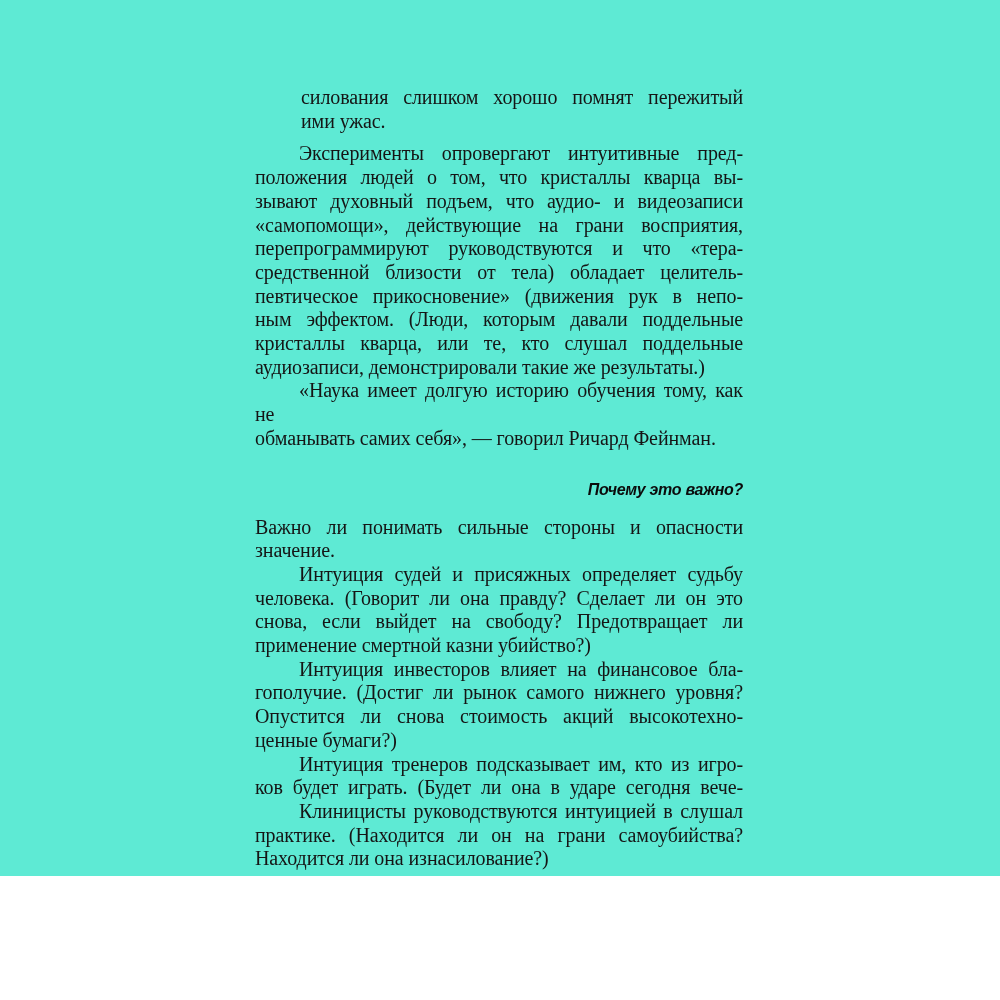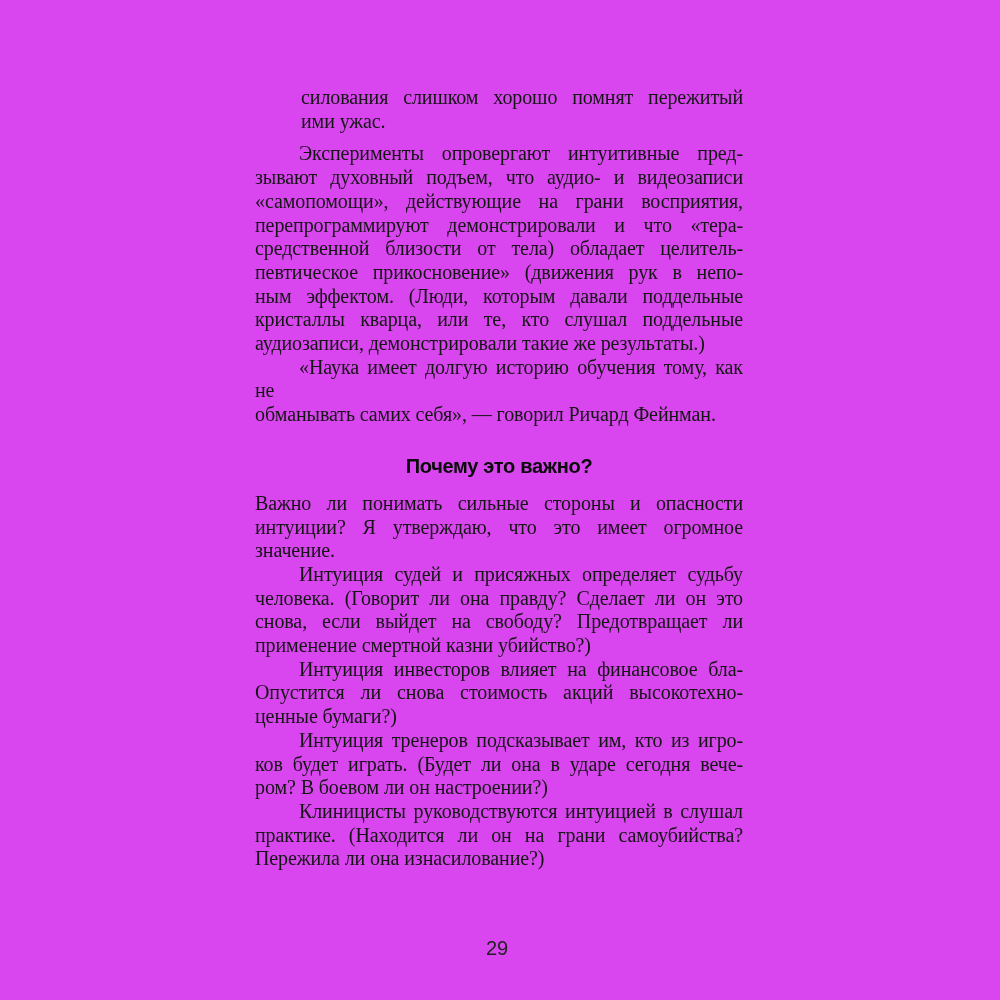--- a/index.html
+++ b/index.html
@@ -3,22 +3,22 @@
 <meta charset="utf-8">
 <style>
   html, body {
     margin: 0;
     padding: 0;
     background: #ffffff;
   }
   .page {
     position: relative;
     width: 1000px;
-    height: 1000px;
-    background: #d946ef;
+    height: 876px;
+    background: #5eead4;
     overflow: hidden;
   }
   .text-column {
     position: absolute;
     left: 255px;
     top: 86px;
     width: 488px;
     font-family: "Liberation Serif", serif;
     font-size: 20px;
     line-height: 23.7px;
@@ -40,26 +40,27 @@
   }
   .line.last {
     text-align-last: auto;
   }
   .para.indent .line.first {
     text-indent: 44px;
   }
   .heading {
     font-family: "Liberation Sans", sans-serif;
     font-weight: bold;
-    font-size: 20px;
+    font-size: 16px;
     line-height: 28px;
-    text-align: center;
+    text-align: right;
     margin: 25px 0 12px 0;
     letter-spacing: -0.3px;
     color: #0b0b0b;
+    font-style: italic;
   }
   .page-number {
     position: absolute;
     left: 255px;
     top: 937px;
     width: 484px;
     text-align: center;
     font-family: "Liberation Sans", sans-serif;
     font-size: 20px;
     color: #222222;
@@ -70,58 +71,58 @@
 
 <div class="page">
   <div class="text-column">
     <div id="blocks-top">
         <div class="para continuation">
           <div class="line first">силования слишком хорошо помнят пережитый</div>
           <div class="line last">ими ужас.</div>
         </div>
         <div class="para indent">
           <div class="line first">Эксперименты опровергают интуитивные пред-</div>
+          <div class="line">положения людей о том, что кристаллы кварца вы-</div>
           <div class="line">зывают духовный подъем, что аудио- и видеозаписи</div>
           <div class="line">«самопомощи», действующие на грани восприятия,</div>
-          <div class="line">перепрограммируют демонстрировали и что «тера-</div>
+          <div class="line">перепрограммируют руководствуются и что «тера-</div>
           <div class="line">средственной близости от тела) обладает целитель-</div>
           <div class="line">певтическое прикосновение» (движения рук в непо-</div>
           <div class="line">ным эффектом. (Люди, которым давали поддельные</div>
           <div class="line">кристаллы кварца, или те, кто слушал поддельные</div>
           <div class="line last">аудиозаписи, демонстрировали такие же результаты.)</div>
         </div>
         <div class="para indent">
           <div class="line first">«Наука имеет долгую историю обучения тому, как не</div>
           <div class="line last">обманывать самих себя», — говорил Ричард Фейнман.</div>
         </div>
       </div>
     <h2 class="heading">Почему это важно?</h2>
     <div id="blocks-bottom">
         <div class="para flush">
           <div class="line first">Важно ли понимать сильные стороны и опасности</div>
-          <div class="line">интуиции? Я утверждаю, что это имеет огромное</div>
           <div class="line last">значение.</div>
         </div>
         <div class="para indent">
           <div class="line first">Интуиция судей и присяжных определяет судьбу</div>
           <div class="line">человека. (Говорит ли она правду? Сделает ли он это</div>
           <div class="line">снова, если выйдет на свободу? Предотвращает ли</div>
           <div class="line last">применение смертной казни убийство?)</div>
         </div>
         <div class="para indent">
           <div class="line first">Интуиция инвесторов влияет на финансовое бла-</div>
+          <div class="line">гополучие. (Достиг ли рынок самого нижнего уровня?</div>
           <div class="line">Опустится ли снова стоимость акций высокотехно-</div>
           <div class="line last">ценные бумаги?)</div>
         </div>
         <div class="para indent">
           <div class="line first">Интуиция тренеров подсказывает им, кто из игро-</div>
           <div class="line">ков будет играть. (Будет ли она в ударе сегодня вече-</div>
-          <div class="line last">ром? В боевом ли он настроении?)</div>
         </div>
         <div class="para indent">
           <div class="line first">Клиницисты руководствуются интуицией в слушал</div>
           <div class="line">практике. (Находится ли он на грани самоубийства?</div>
-          <div class="line last">Пережила ли она изнасилование?)</div>
+          <div class="line last">Находится ли она изнасилование?)</div>
         </div>
       </div>
   </div>
   <div class="page-number">29</div>
 </div>
 
 </body></html>

